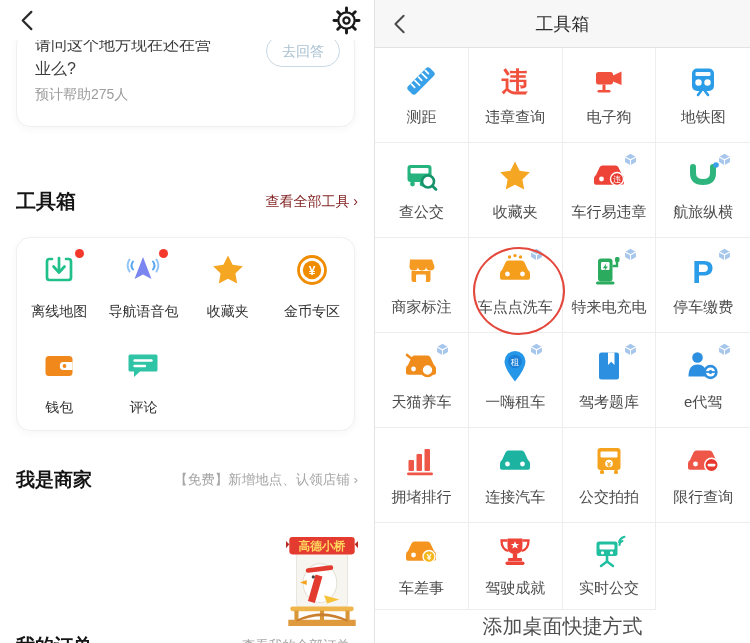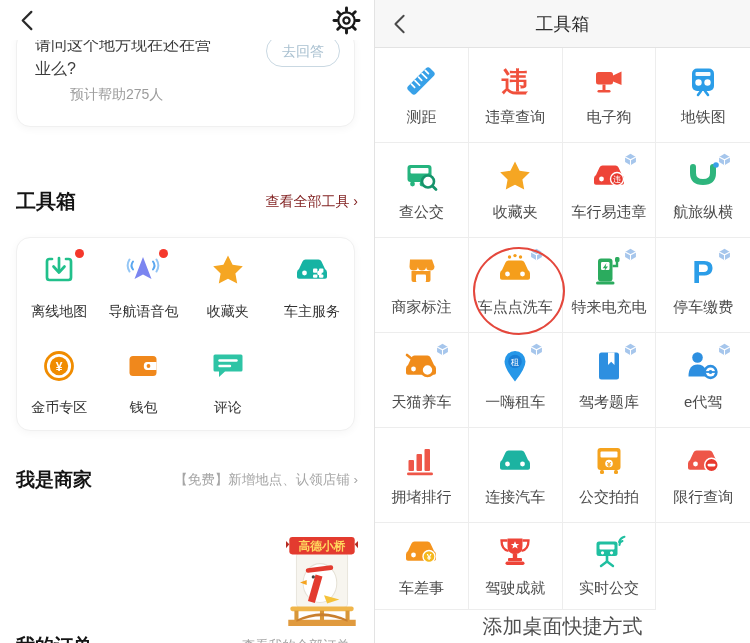--- a/index.html
+++ b/index.html
@@ -8,21 +8,21 @@
   
   .panel-left{position:absolute;left:0;top:0;width:374px;height:643px;background:#fff;overflow:hidden;}
   .divider-v{position:absolute;left:374px;top:0;width:1px;height:643px;background:#e3e3e3;}
   .lp-topbar{position:absolute;left:0;top:0;right:0;height:40px;background:#fff;z-index:5;}
   .lp-back{position:absolute;left:16px;top:9px;}
   .lp-gear{position:absolute;right:12px;top:5px;}
   .q-card{position:absolute;left:16px;width:339px;top:30px;height:97px;background:#fff;
           border:1px solid #f0f0f0;border-radius:14px;box-shadow:0 2px 8px rgba(0,0,0,.04);
           overflow:hidden;z-index:1;padding:2px 18px 0;box-sizing:border-box;}
   .q-line{font-size:16px;line-height:24px;color:#3c3c3c;white-space:nowrap;overflow:hidden;}
-  .q-helper{margin-top:5px;font-size:14px;color:#9c9c9c;margin-left:35px;}
+  .q-helper{margin-top:5px;font-size:14px;color:#9c9c9c;}
   .q-btn{position:absolute;top:4px;right:14px;height:30px;line-height:30px;padding:0 15px;
          border:1px solid #c9d8e2;border-radius:16px;color:#a9c0d0;font-size:14px;background:#fff;}
   .lp-sec{position:absolute;left:16px;right:16px;top:188px;display:flex;justify-content:space-between;align-items:center;}
   .lp-sec-title{font-size:20px;font-weight:bold;color:#141414;}
   .lp-sec-link{font-size:14px;color:#7f1d1d;}
   .toolbox-card{position:absolute;left:16px;width:339px;top:237px;height:194px;background:#fff;
           border:1px solid #f0f0f0;border-radius:14px;box-shadow:0 2px 8px rgba(0,0,0,.04);
           display:grid;grid-template-columns:repeat(4,1fr);grid-template-rows:1fr 1fr;box-sizing:border-box;}
   .tool-cell{display:flex;flex-direction:column;align-items:center;justify-content:center;gap:15px;cursor:pointer;}
   .t-icon{position:relative;width:36px;height:36px;}
@@ -117,34 +117,20 @@
           <span class="t-label">导航语音包</span>
         </div>
         <div class="tool-cell">
           <span class="t-icon"><svg width="36" height="36" viewBox="0 0 36 36">
               <polygon points="18,3.5 22.6,12.8 32.8,14.2 25.4,21.4 27.2,31.5 18,26.7 8.8,31.5 10.6,21.4 3.2,14.2 13.4,12.8" fill="#f5a623"></polygon>
             </svg></span>
           <span class="t-label">收藏夹</span>
         </div>
         <div class="tool-cell">
           <span class="t-icon"><svg width="36" height="36" viewBox="0 0 36 36">
-              <path d="M5 17 L8.5 9.5 Q9.5 7.5 11.5 7.5 L24.5 7.5 Q26.5 7.5 27.5 9.5 L31 17 Q33 18 33 20.5 L33 25 Q33 26.8 31 26.8 L5 26.8 Q3 26.8 3 25 L3 20.5 Q3 18 5 17 Z" fill="#16b3a3"></path>
-              <circle cx="10.5" cy="21" r="2.4" fill="#fff"></circle>
-              <circle cx="25.5" cy="21" r="2.4" fill="#fff"></circle>
-              <g fill="#fff">
-                <rect x="19" y="16.5" width="4.4" height="4.2" rx="1"></rect>
-                <rect x="25" y="16.5" width="4.4" height="4.2" rx="1"></rect>
-                <rect x="19" y="22.4" width="4.4" height="3.4" rx="1"></rect>
-                <rect x="25" y="22.4" width="4.4" height="3.4" rx="1"></rect>
-              </g>
-            </svg></span>
-          <span class="t-label">车主服务</span>
-        </div>
-        <div class="tool-cell">
-          <span class="t-icon"><svg width="36" height="36" viewBox="0 0 36 36">
               <circle cx="18" cy="18" r="13.5" fill="none" stroke="#f08c00" stroke-width="2.8"></circle>
               <circle cx="18" cy="18" r="9.2" fill="#f08c00"></circle>
               <text x="18" y="22.5" font-size="12" font-weight="bold" text-anchor="middle" fill="#fff">¥</text>
             </svg></span>
           <span class="t-label">金币专区</span>
         </div>
         <div class="tool-cell">
           <span class="t-icon"><svg width="36" height="36" viewBox="0 0 36 36">
               <rect x="4.5" y="8" width="27" height="20" rx="3.5" fill="#f0881c"></rect>
               <path d="M22 14 h9.5 v8 H22 q-3.2 0 -3.2 -4 q0 -4 3.2 -4 Z" fill="#fff"></path>

